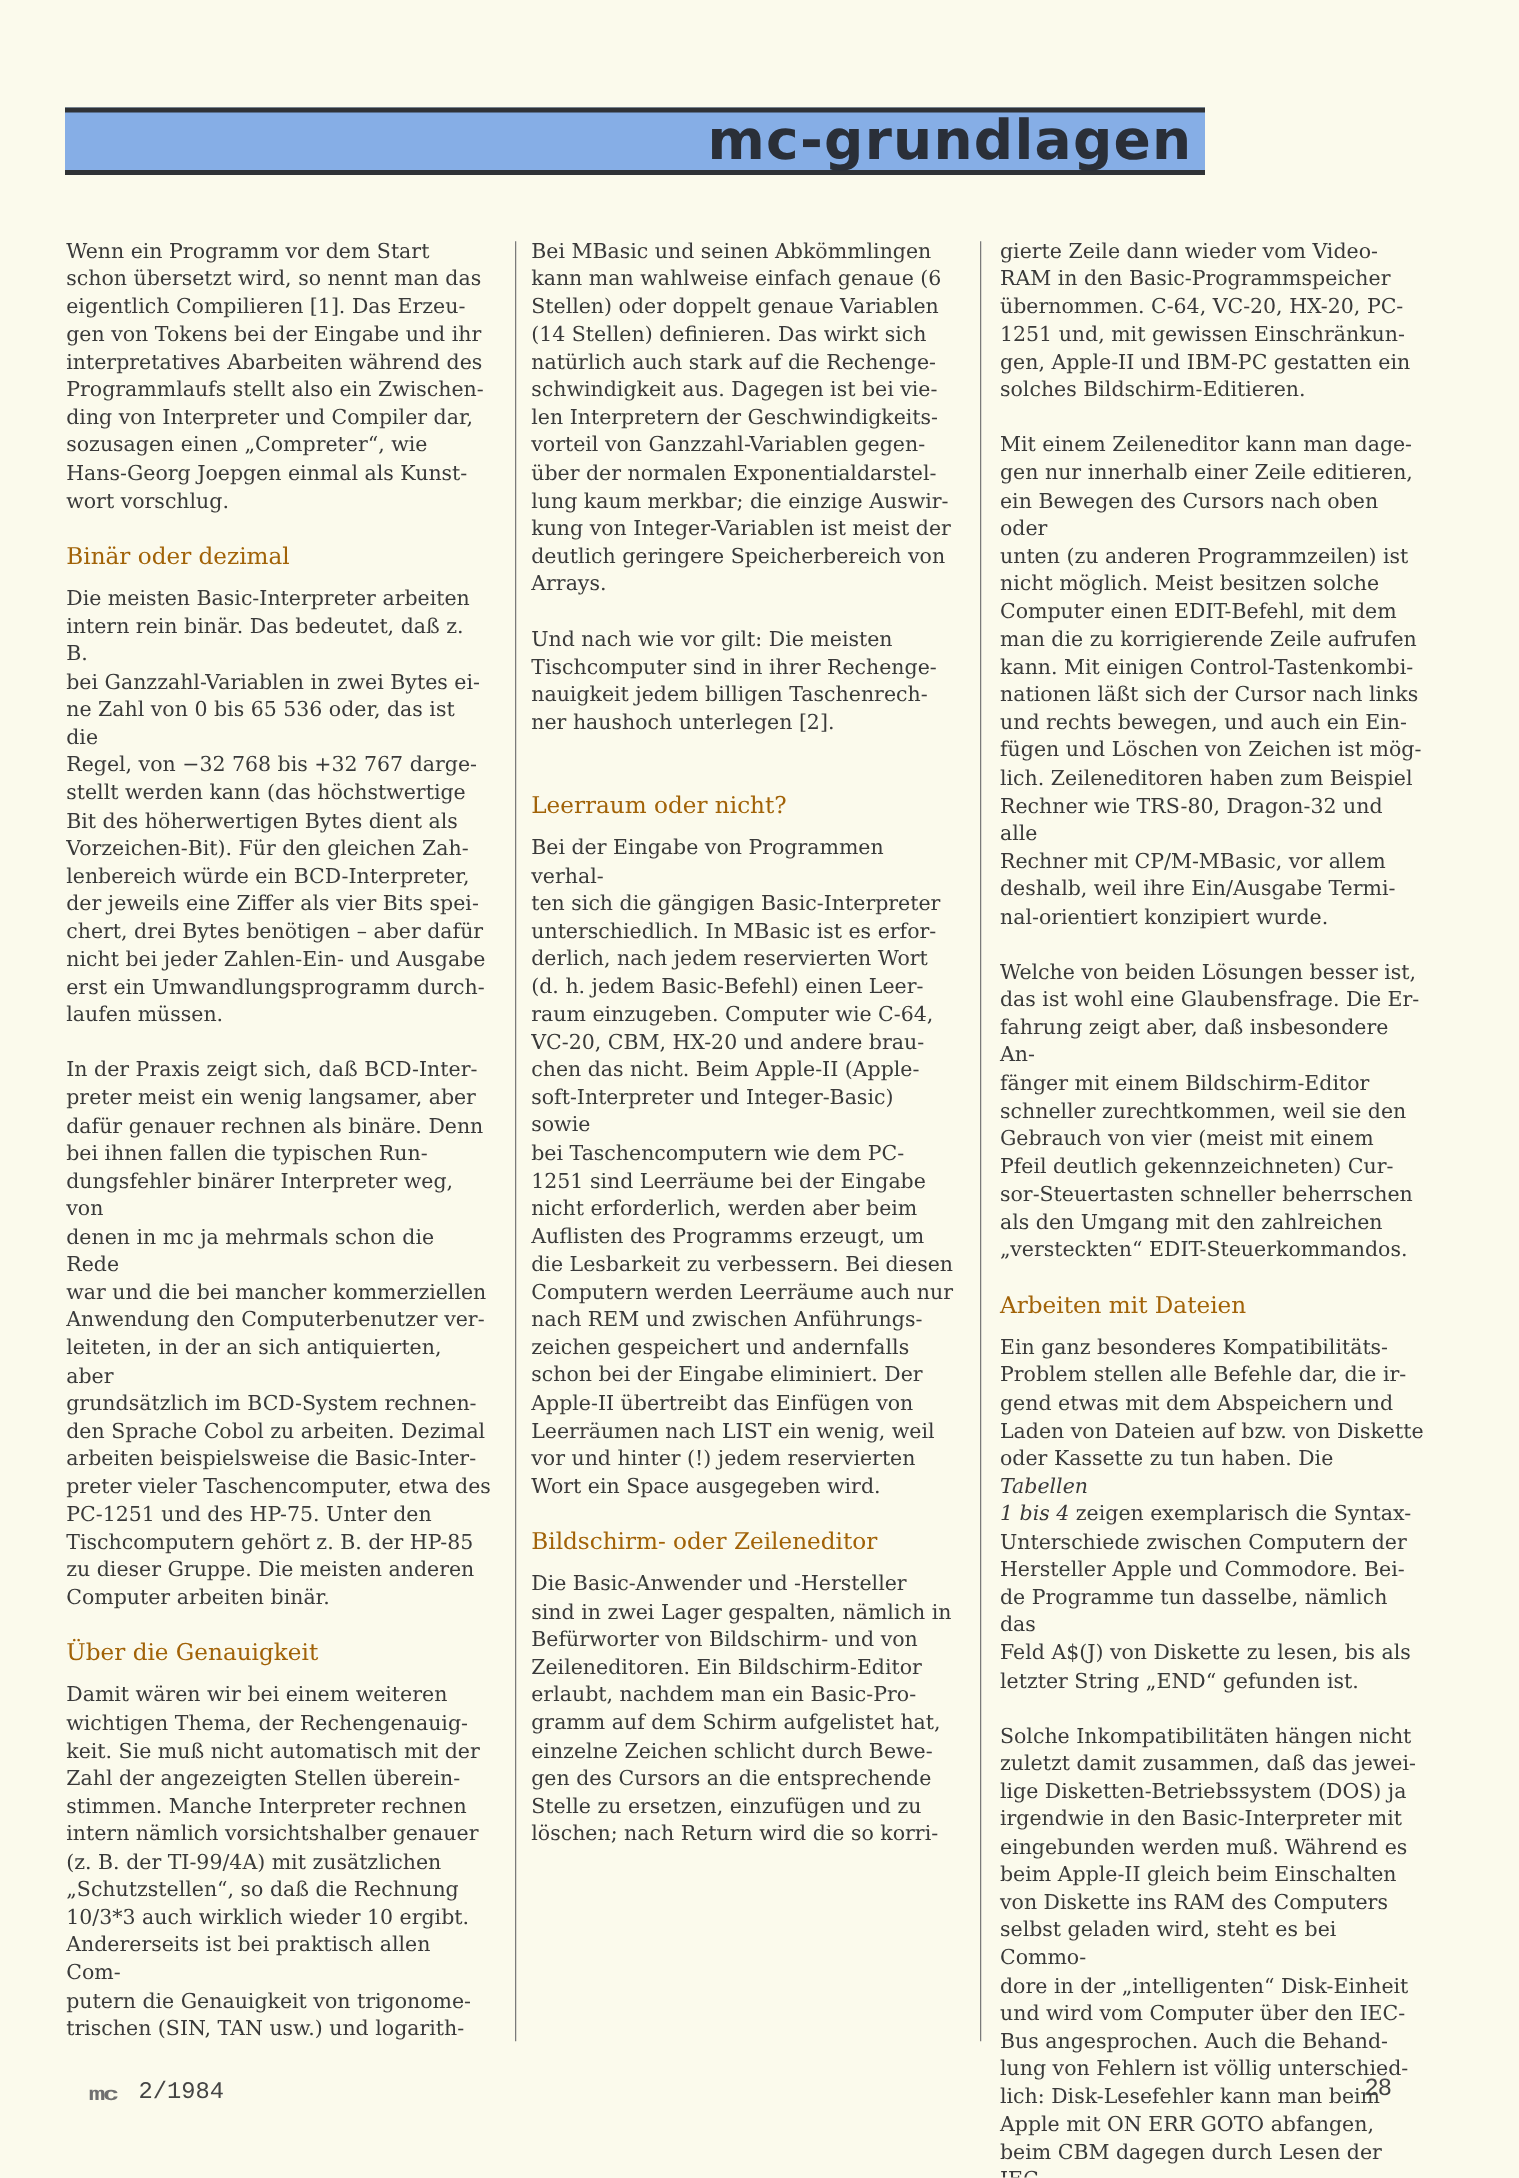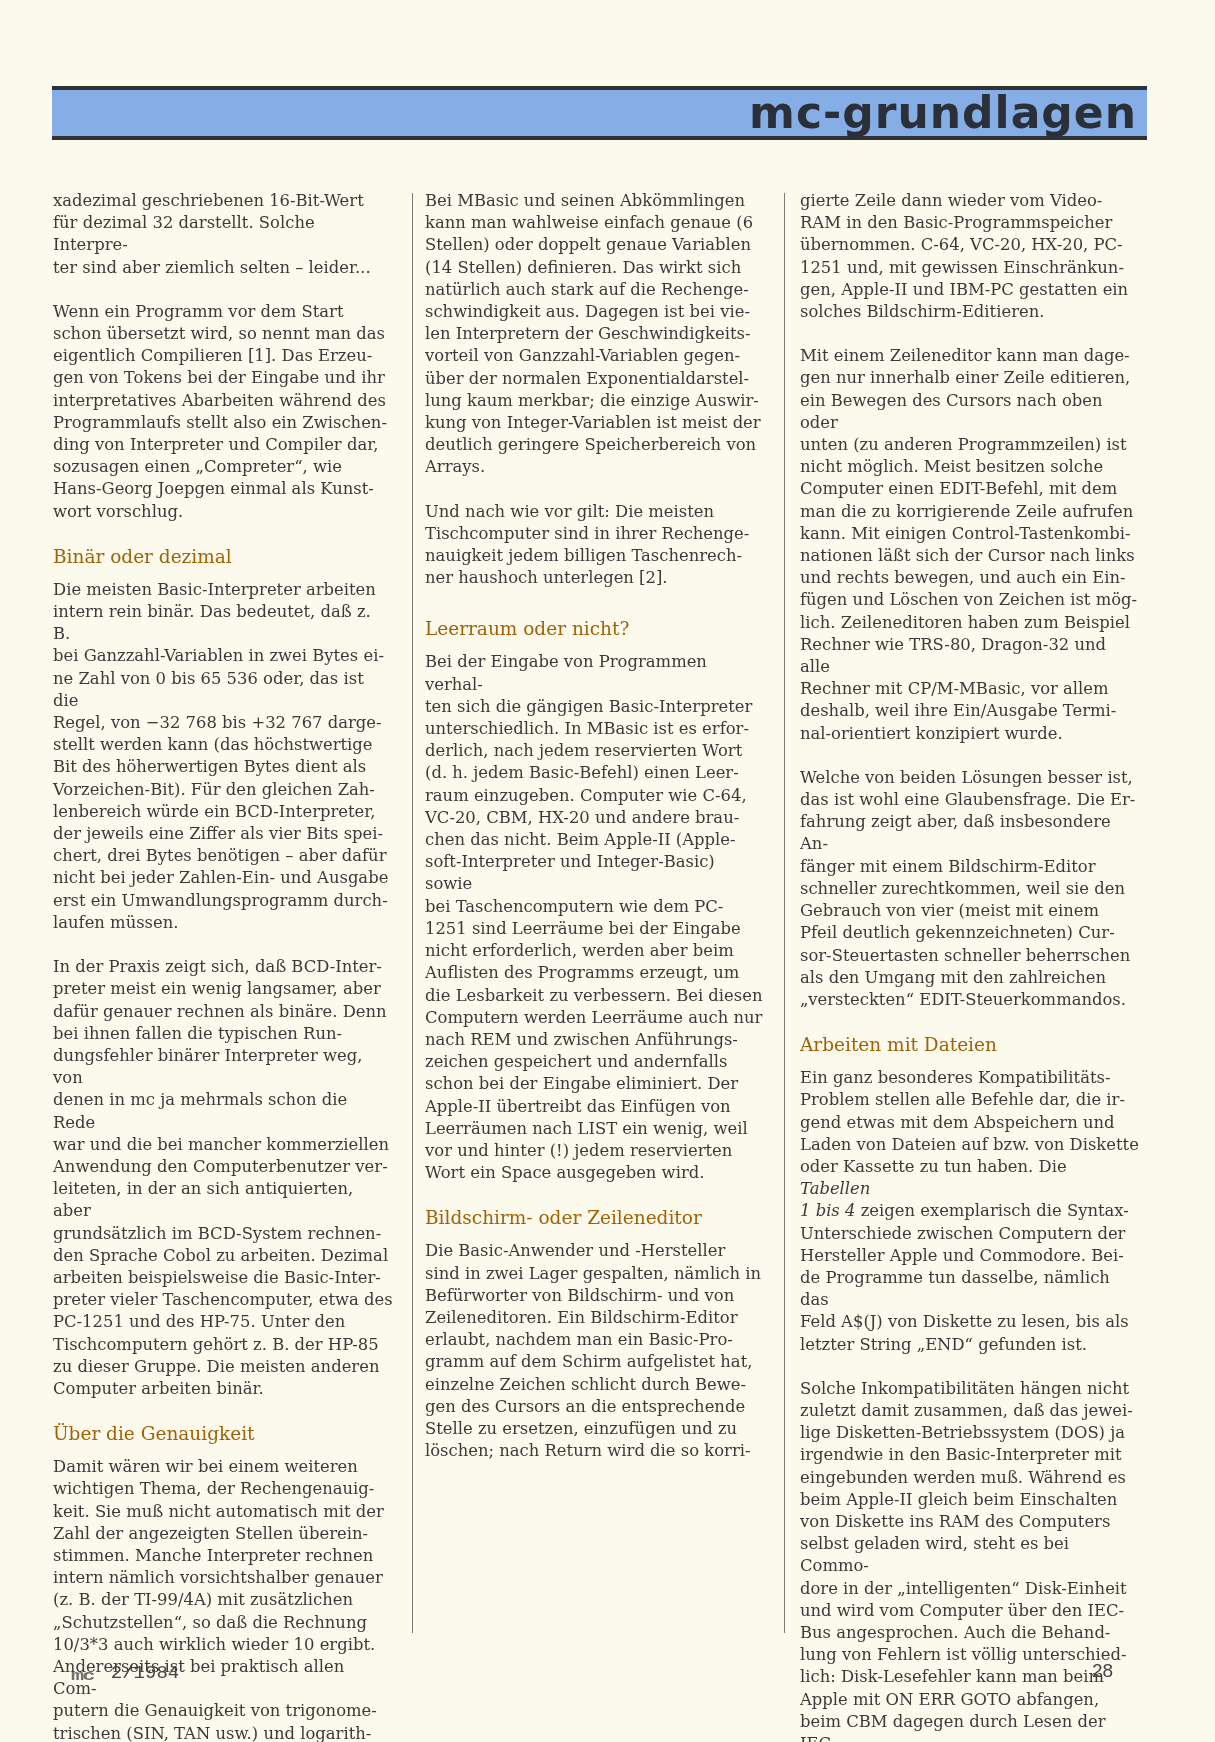--- a/index.html
+++ b/index.html
@@ -3,21 +3,21 @@
 <meta charset="utf-8">
 <style>
   html, body { margin: 0; padding: 0; }
   body {
     width: 1215px; height: 1742px; position: relative; overflow: hidden;
     background: #fbfaec;
     font-family: "DejaVu Serif", "Liberation Serif", serif;
     color: #3a3a3a;
   }
   .banner {
-    position: absolute; left: 52px; top: 86px; width: 1095px; height: 54px;
+    position: absolute; left: 52px; top: 86px; width: 912px; height: 54px;
     background: #86aee6;
     border-top: 4px solid #2f3236; border-bottom: 4px solid #2f3236;
     box-sizing: border-box;
   }
   .banner-title {
     position: absolute; right: 10px; top: -3px;
     font-family: "DejaVu Sans", "Liberation Sans", sans-serif;
     font-weight: bold; font-size: 44px; letter-spacing: 1px;
     color: #2a2f38; line-height: 52px;
   }
@@ -31,21 +31,21 @@
   .rule {
     position: absolute; top: 193px; width: 1px; background: #7a7a7a;
   }
   .rule1 { left: 412px; height: 1440px; }
   .rule2 { left: 784px; height: 1440px; }
   p { margin: 0 0 22px 0; white-space: pre-line; }
   h2 {
     margin: 16px 0 10px 0; font-size: 18.5px; font-weight: normal;
     color: #a16207; line-height: 24px;
   }
-  .gap-lg { margin-top: 28px; }
+  .gap-lg { margin-top: 44px; }
   .footer-left {
     position: absolute; left: 71px; top: 1660px;
     font-family: Liberation Mono, monospace; font-size: 19px; color: #444;
   }
   .mc-logo {
     display: inline-block; font-weight: bold; font-size: 22px; color: #707070;
     letter-spacing: -2px; margin-right: 6px; transform: scaleY(0.7); transform-origin: bottom;
   }
   .footer-right {
     position: absolute; left: 1092px; top: 1660px;
@@ -57,23 +57,20 @@
 <body>
 
 <div class="banner">
   <span class="banner-title">mc-grundlagen</span>
 </div>
 
 <div class="rule rule1"></div>
 <div class="rule rule2"></div>
 
 <div class="col col1">
-    <p>xadezimal geschriebenen 16-Bit-Wert
-für dezimal 32 darstellt. Solche Interpre-
-ter sind aber ziemlich selten – leider...</p>
     <p>Wenn ein Programm vor dem Start
 schon übersetzt wird, so nennt man das
 eigentlich Compilieren [1]. Das Erzeu-
 gen von Tokens bei der Eingabe und ihr
 interpretatives Abarbeiten während des
 Programmlaufs stellt also ein Zwischen-
 ding von Interpreter und Compiler dar,
 sozusagen einen „Compreter“, wie
 Hans-Georg Joepgen einmal als Kunst-
 wort vorschlug.</p>

